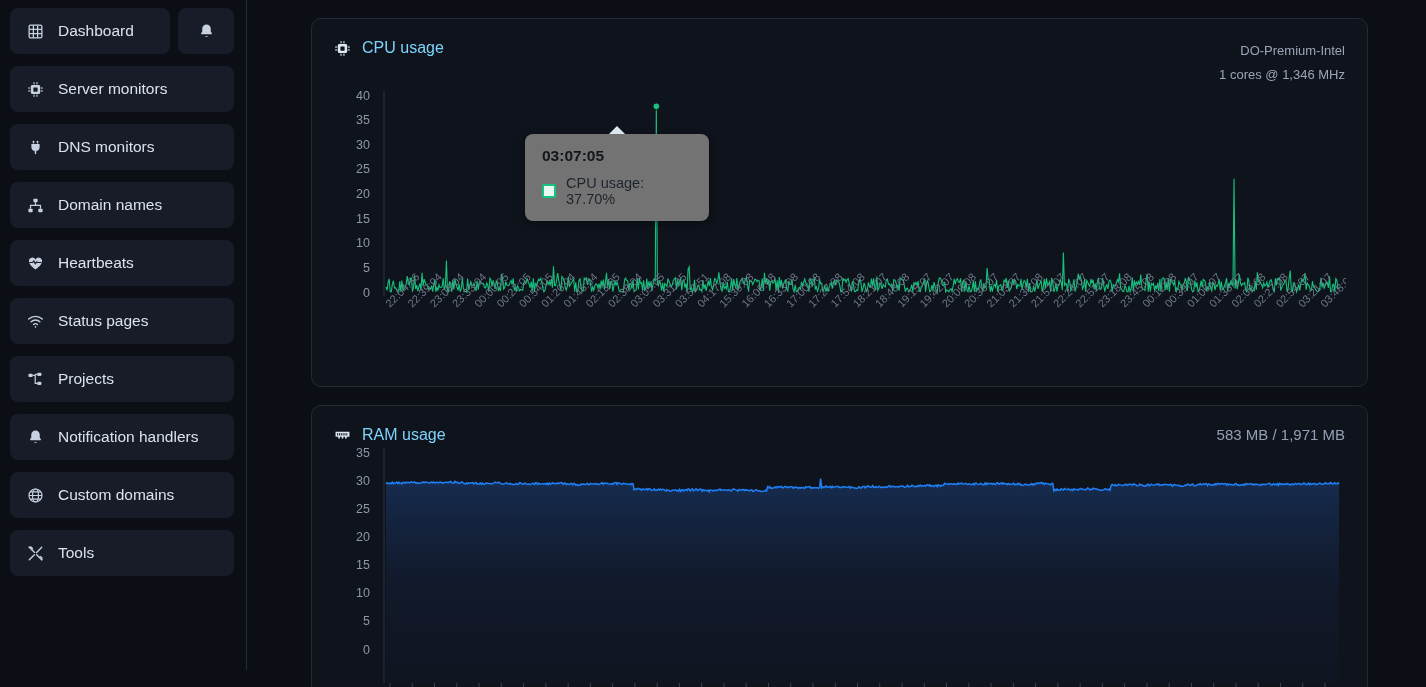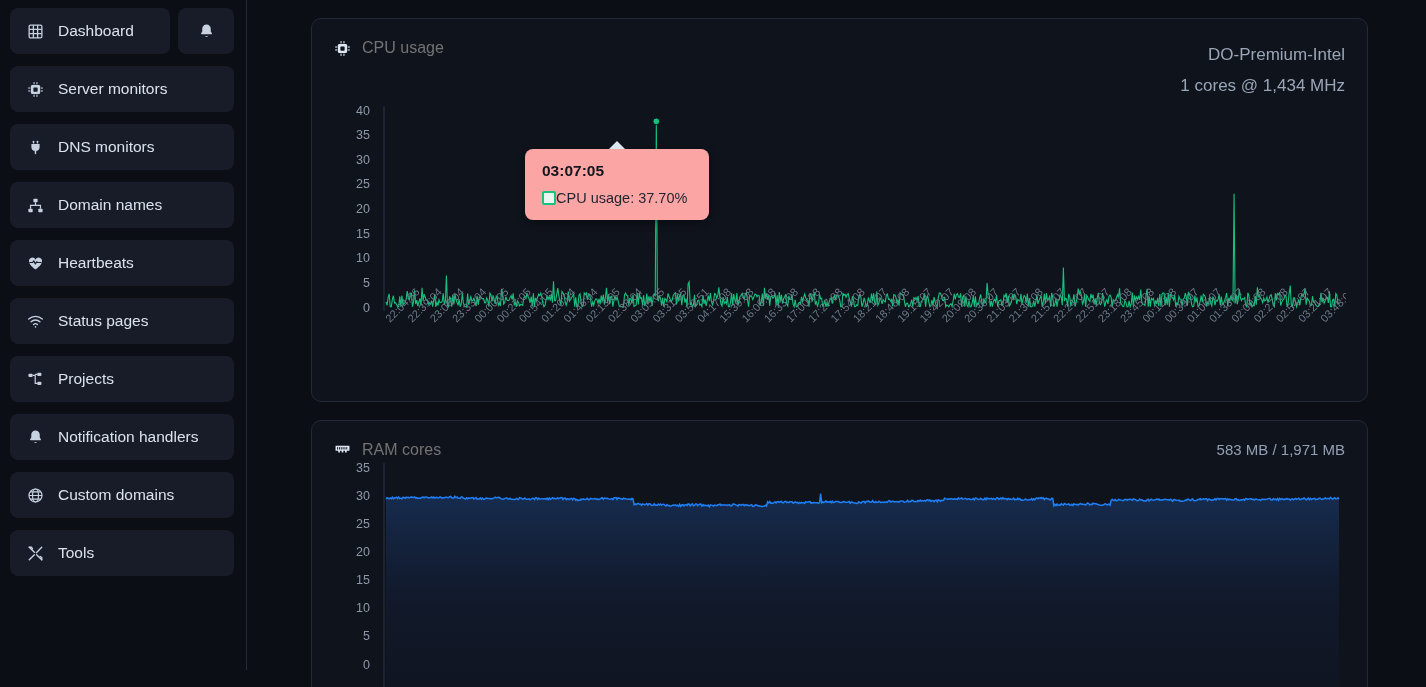--- a/index.html
+++ b/index.html
@@ -55,47 +55,47 @@
   }
   .card {
     background: #0f131c;
     border: 1px solid #222a38;
     border-radius: 10px;
     padding: 20px 22px 14px 22px;
     margin-bottom: 18px;
     position: relative;
   }
   .card-head { display:flex; align-items: flex-start; justify-content: space-between; }
-  .card-title { display:flex; align-items:center; gap: 10px; color:#737373; font-size:16px;justify-content:flex-end; }
+  .card-title { display:flex; align-items:center; gap: 10px; color:#7dd3fc; font-size:16px;justify-content:flex-end; }
   .card-title .ico { width:18px; height:18px; color:#dfe7f2; display:flex; align-items:center; }
-  .card-meta { text-align:right; color:#9aa6b8; font-size:17px; line-height:1.85; }
+  .card-meta { text-align:right; color:#9aa6b8; font-size:13px; line-height:1.85; }
   .card-meta-single { color:#93a0b4; font-size:15px;margin-left:16px; }
 
   
   .chart-wrap { position: relative; }
   .plot { display:block; }
   .ylab { fill:#8d98a8; font-size:12.5px; font-family:"Liberation Sans", sans-serif; text-anchor:end; }
   .xlab { fill:#6e7888; font-size:11px; font-family:"Liberation Sans", sans-serif; }
 
   
   .tooltip {
     position: absolute;
-    background: #fca5a5;
+    background: #737373;
     border-radius: 8px;
     padding: 13px 20px 14px 17px;
     box-shadow: 0 2px 8px rgba(0,0,0,.45);
     width: 184px;
   }
   .tooltip:after {
     content:""; position:absolute; top:-8px; left:50%; margin-left:-8px;
     border-left:8px solid transparent; border-right:8px solid transparent;
     border-bottom:8px solid #dbe6ee;
   }
   .tt-time { color:#12161d; font-size:15.5px; font-weight:bold; margin-bottom:10px; }
-  .tt-row { display:flex; align-items:center; }
+  .tt-row { display:flex; align-items:center; gap:10px; }
   .tt-sw { width:14px; height:14px; border:2px solid #16c47f; background:#eaf6f1; border-radius:2px; flex:0 0 14px; }
   .tt-txt { color:#1d242e; font-size:14.5px; }
 </style>
 </head>
 <body>
 
 <div id="app">
 
   <nav class="sidebar">
     <div class="nav-row">
@@ -244,21 +244,21 @@
               <rect x="1.6" y="9.2" width="3.2" height="1.5"></rect>
                 <rect x="1.6" y="13.3" width="3.2" height="1.5"></rect>
               <rect x="19.2" y="9.2" width="3.2" height="1.5"></rect>
                 <rect x="19.2" y="13.3" width="3.2" height="1.5"></rect>
             </svg>
           </span>
           <span>CPU usage</span>
         </div>
         <div class="card-meta">
           <div>DO-Premium-Intel</div>
-          <div>1 cores @ 1,434 MHz</div>
+          <div>1 cores @ 1,346 MHz</div>
         </div>
       </div>
       <div class="chart-wrap">
         <svg id="cpu-svg" class="plot" width="1012" height="285" viewBox="0 0 1012 285">
             <text x="36" y="209.5" class="ylab">0</text>
             <text x="36" y="184.875" class="ylab">5</text>
             <text x="36" y="160.25" class="ylab">10</text>
             <text x="36" y="135.625" class="ylab">15</text>
             <text x="36" y="111" class="ylab">20</text>
             <text x="36" y="86.375" class="ylab">25</text>
@@ -329,21 +329,21 @@
             <svg width="17" height="17" viewBox="0 0 24 24" fill="currentColor">
               <path d="M2.2 6.6h19.6v7.2H18v2.4h-2.4v-2.4h-2.4v2.4h-2.4v-2.4H8.4v2.4H6v-2.4H2.2z"></path>
               <rect x="4.4" y="8.6" width="1.3" height="3.4" fill="#0f131c"></rect>
               <rect x="7" y="8.6" width="1.3" height="3.4" fill="#0f131c"></rect>
               <rect x="9.6" y="8.6" width="1.3" height="3.4" fill="#0f131c"></rect>
               <rect x="12.2" y="8.6" width="1.3" height="3.4" fill="#0f131c"></rect>
               <rect x="14.8" y="8.6" width="1.3" height="3.4" fill="#0f131c"></rect>
               <rect x="17.4" y="8.6" width="1.3" height="3.4" fill="#0f131c"></rect>
             </svg>
           </span>
-          <span>RAM cores</span>
+          <span>RAM usage</span>
         </div>
         <div class="card-meta-single">583 MB / 1,971 MB</div>
       </div>
       <div class="chart-wrap">
         <svg id="ram-svg" class="plot" width="1012" height="250" viewBox="0 0 1012 250">
             <defs>
               <linearGradient id="ramGrad" x1="0" y1="0" x2="0" y2="1">
                 <stop offset="0%" stop-color="#1f4b8f" stop-opacity="0.45"></stop>
                 <stop offset="55%" stop-color="#16264a" stop-opacity="0.30"></stop>
                 <stop offset="100%" stop-color="#101a30" stop-opacity="0.22"></stop>

